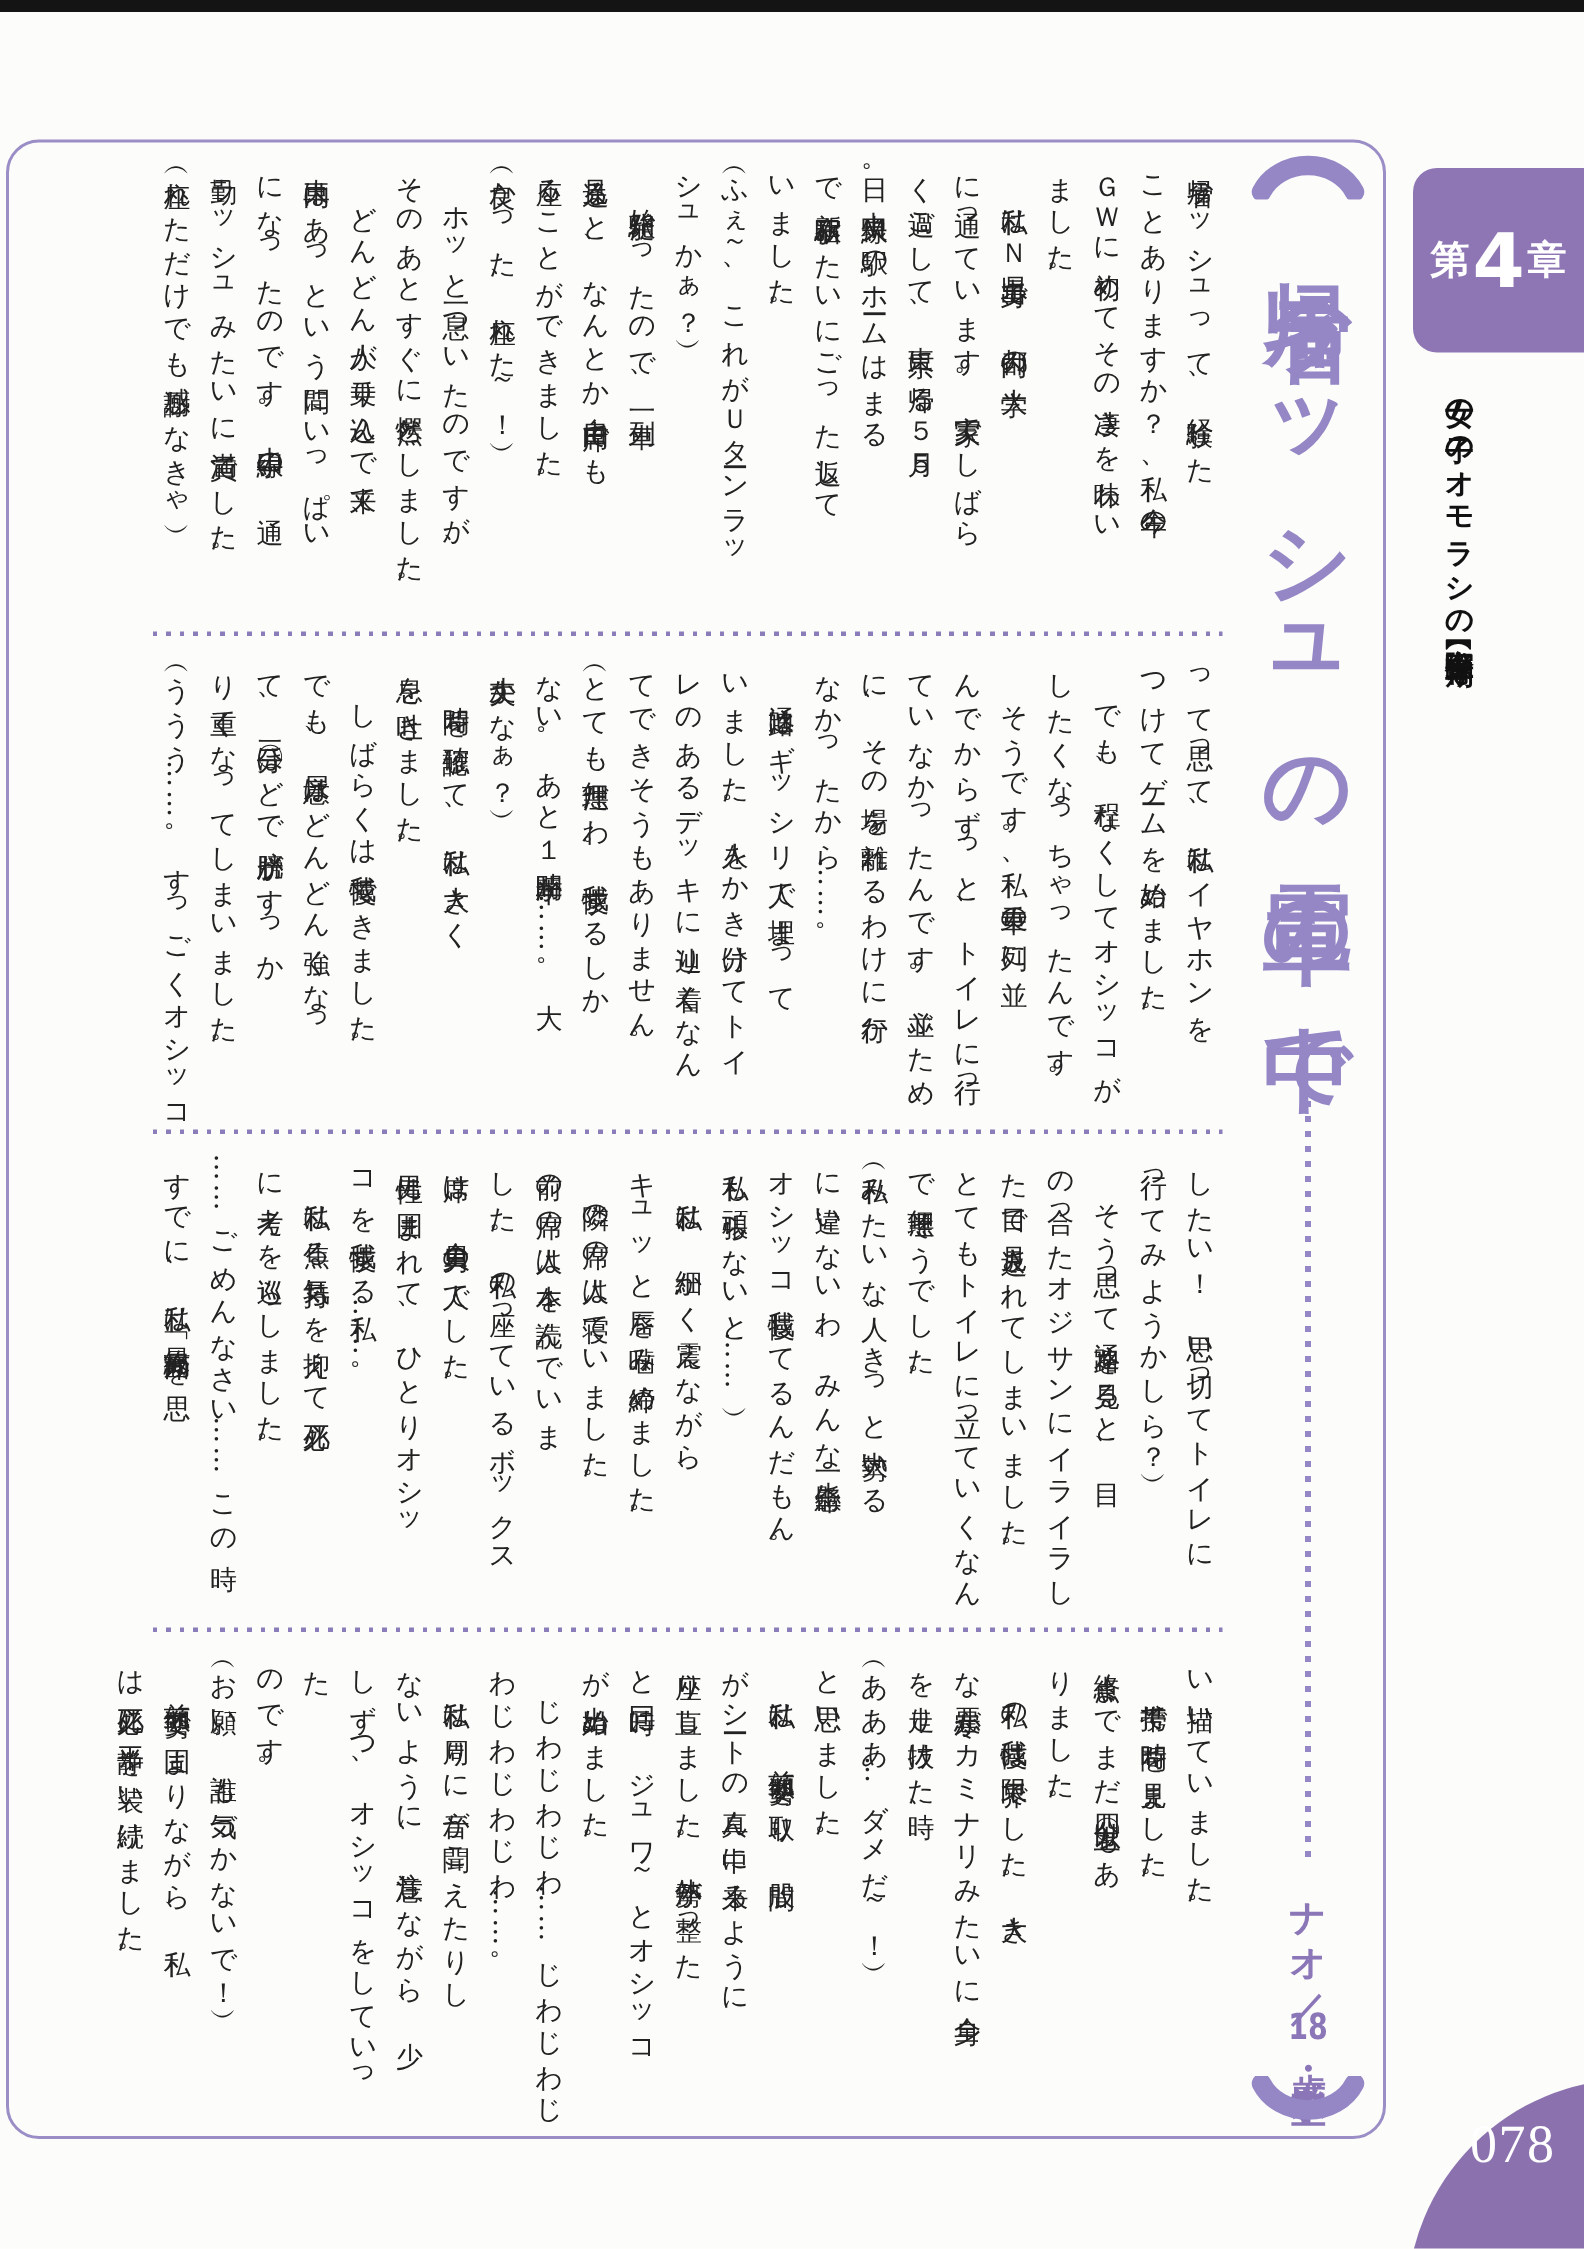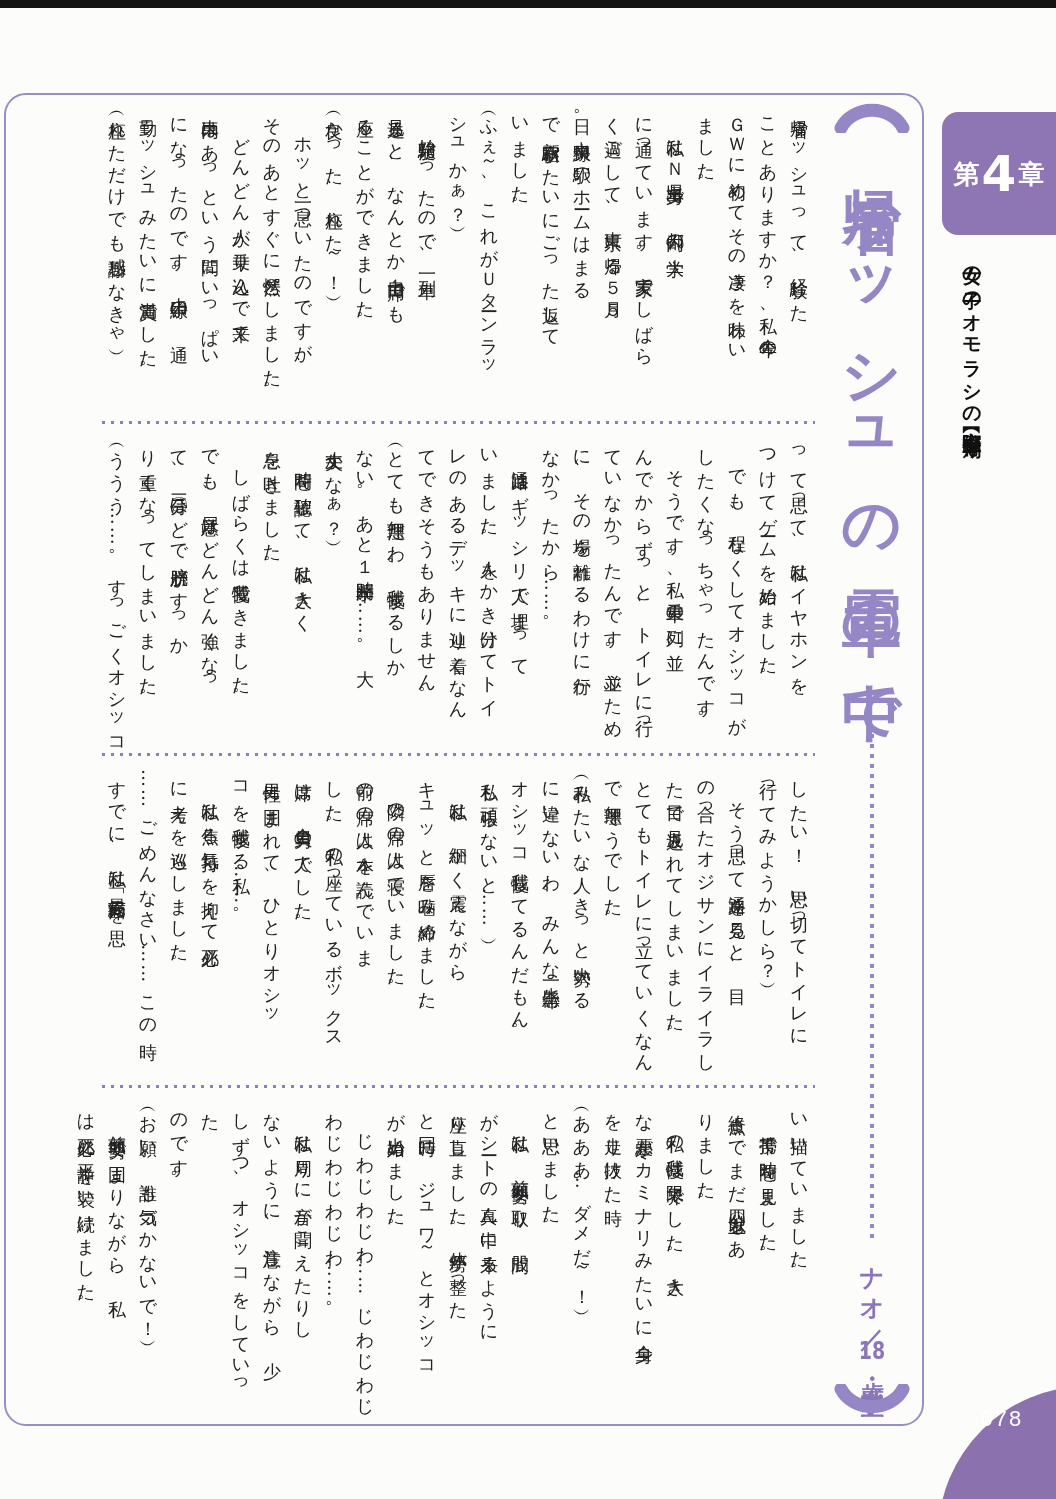--- a/index.html
+++ b/index.html
@@ -68,22 +68,22 @@
     font-weight:700;font-size:19px;letter-spacing:1.5px;color:#111;
   }
 
   
   .pcircle{
     position:absolute;left:938px;top:1386px;width:300px;height:300px;
     border-radius:50%;background:#8b72af;
   }
   .pagenum{
     position:absolute;left:980px;top:1408px;
-    font-family:Liberation Mono, monospace;
-    font-size:22px;letter-spacing:1px;color:#ffffff;
+    font-family:Liberation Serif, serif;
+    font-size:36px;letter-spacing:1px;color:#ffffff;
   }
 </style>
 </head>
 <body>
 
 <div class="page">
   <div class="topbar"></div>
 
   <div class="badge">
     <span class="b-sm">第</span>

